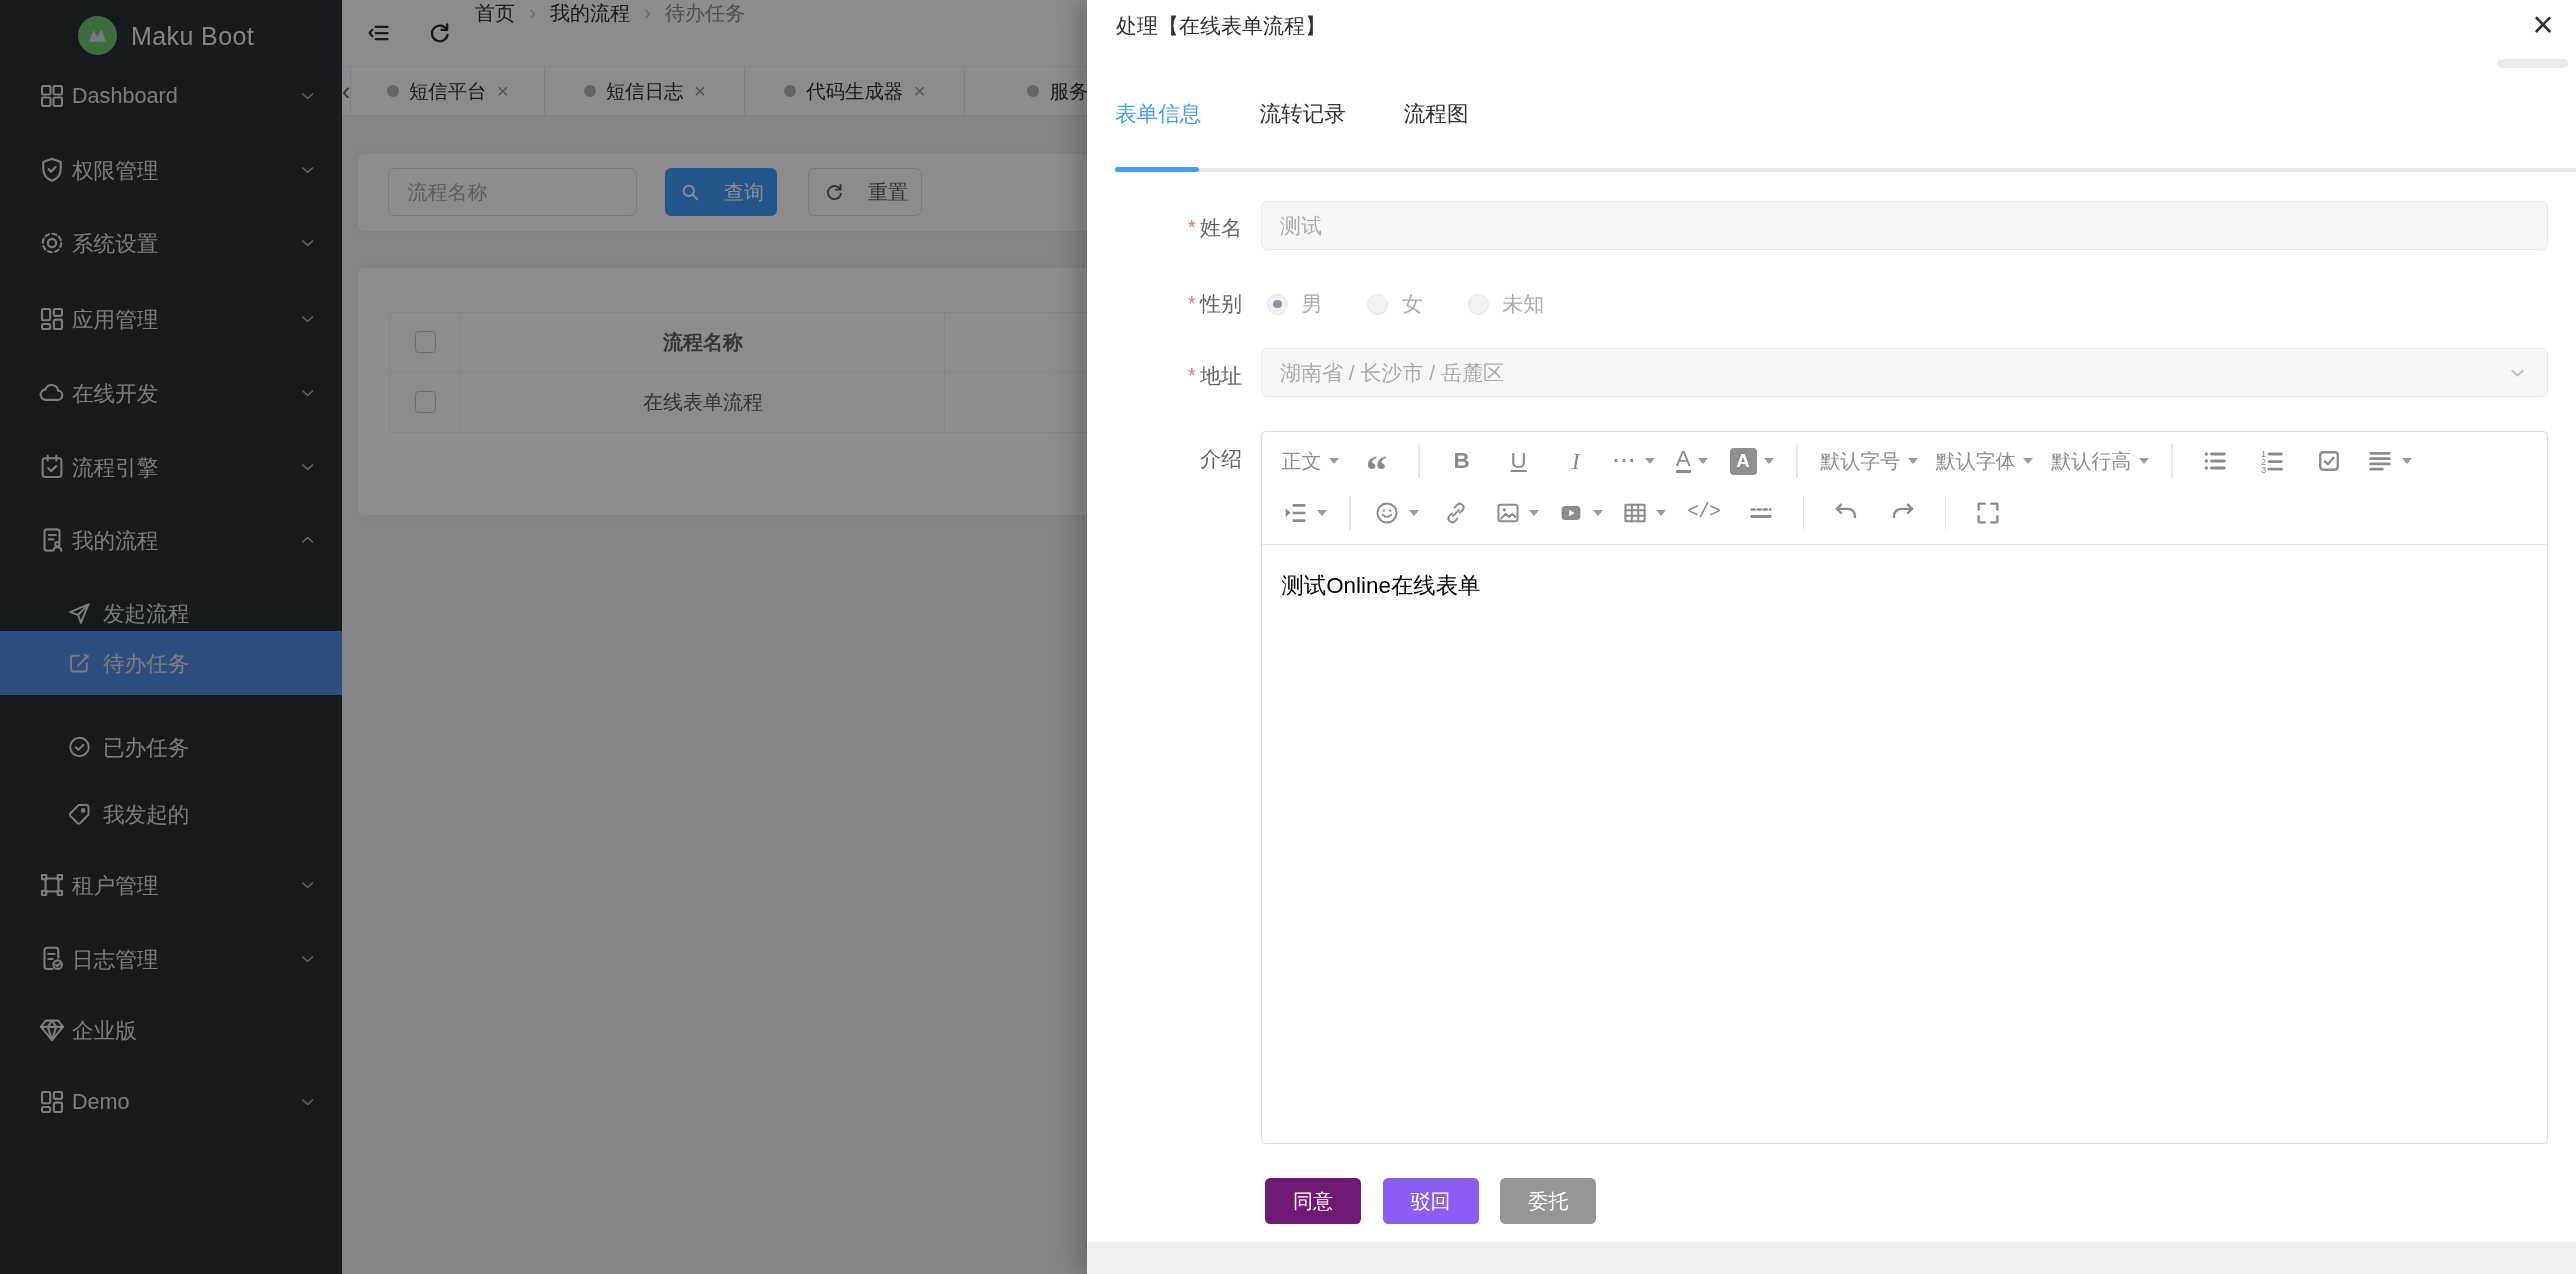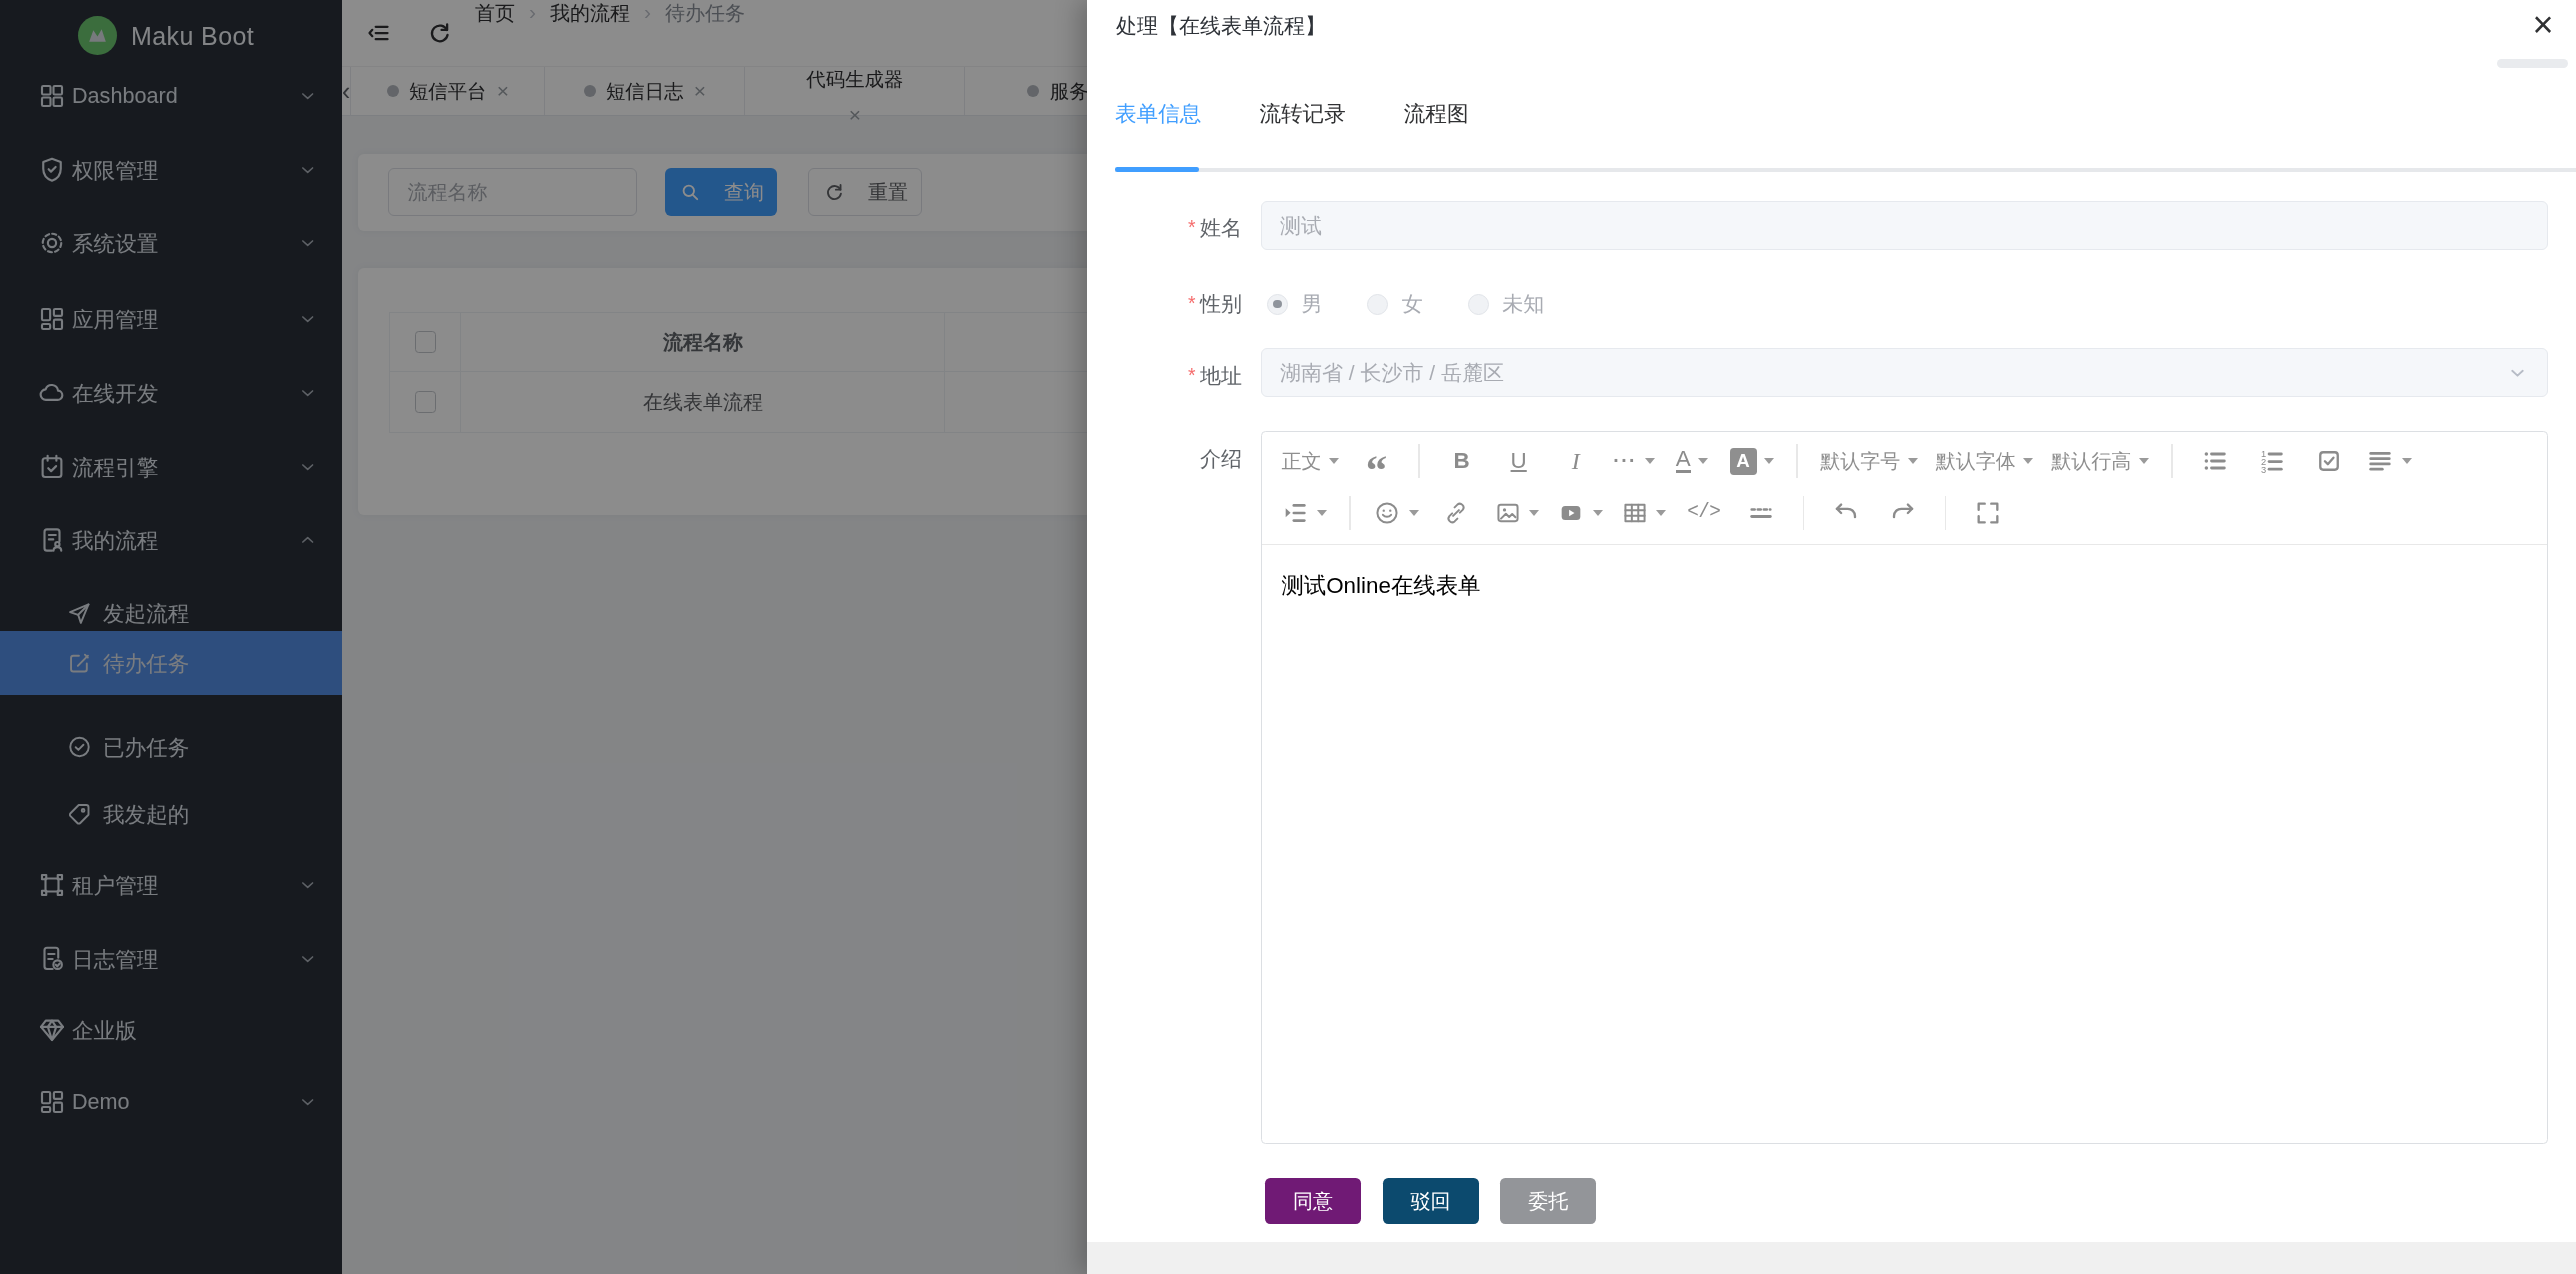--- a/index.html
+++ b/index.html
@@ -348,21 +348,21 @@
           <span class="chip" style="width: 178px;">
             <span class="dot"></span>
             <span class="chip-label">短信平台</span>
             <span class="x">×</span>
           </span>
           <span class="chip" style="width: 184px;">
             <span class="dot"></span>
             <span class="chip-label">短信日志</span>
             <span class="x">×</span>
           </span>
-          <span class="chip" style="width: 204px; flex-direction: column;">
+          <span class="chip" style="width: 204px;">
             <span class="dot"></span>
             <span class="chip-label">代码生成器</span>
             <span class="x">×</span>
           </span>
           <span class="chip" style="width: 209px;">
             <span class="dot"></span>
             <span class="chip-label">服务监控</span>
           </span>
         </span>
     </div>
@@ -655,19 +655,19 @@
                 </svg>
               </span>
             </span>
           </div>
         </div>
       <div class="ed-content">测试Online在线表单</div>
     </div>
 
     <div class="actions" id="drawer-actions">
         <div class="act-btn" style="background: #701a75;">同意</div>
-        <div class="act-btn" style="background: #0c4a6e;">驳回</div>
+        <div class="act-btn" style="background: #8b5cf6;">驳回</div>
         <div class="act-btn" style="background: rgb(147, 149, 153);">委托</div>
       </div>
     <div class="footer-strip"></div>
   </aside>
 </div>
 
 
 </body></html>

